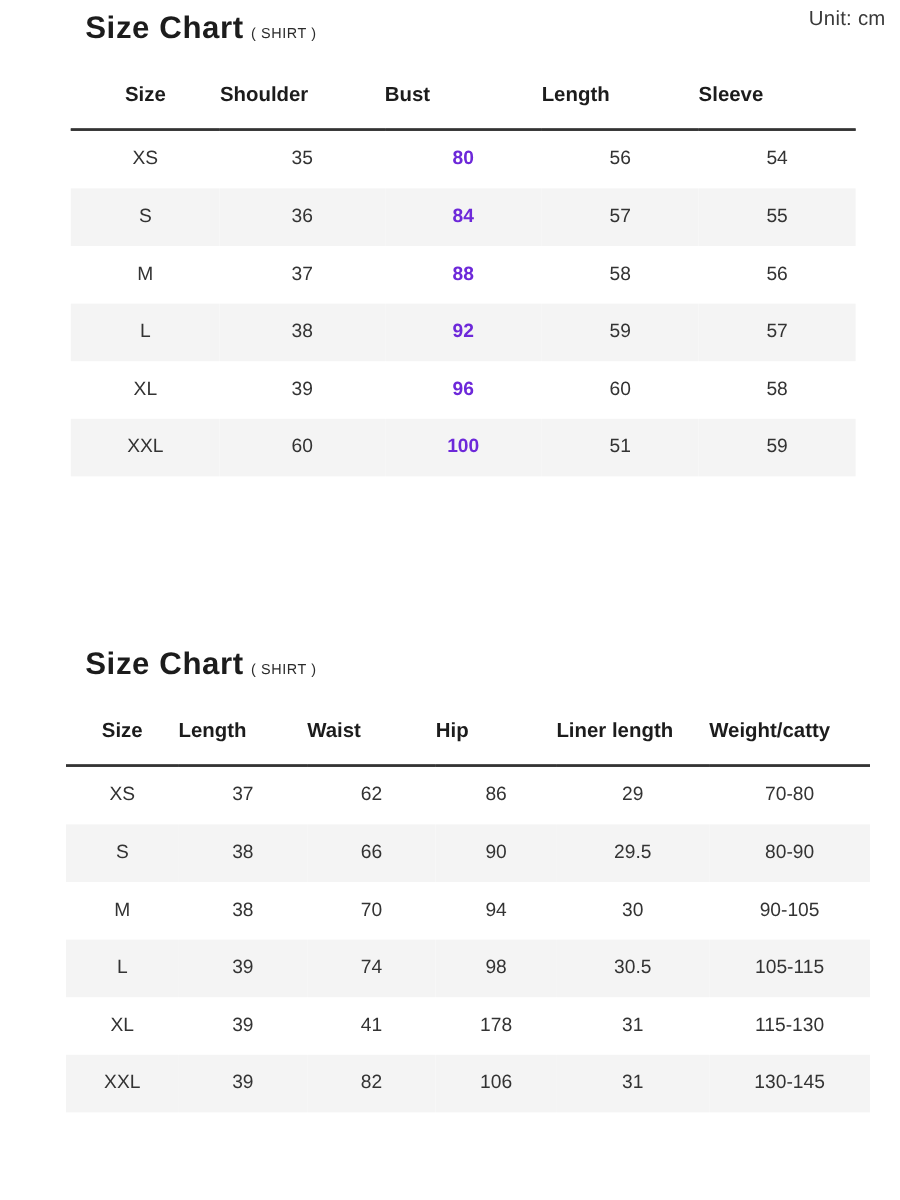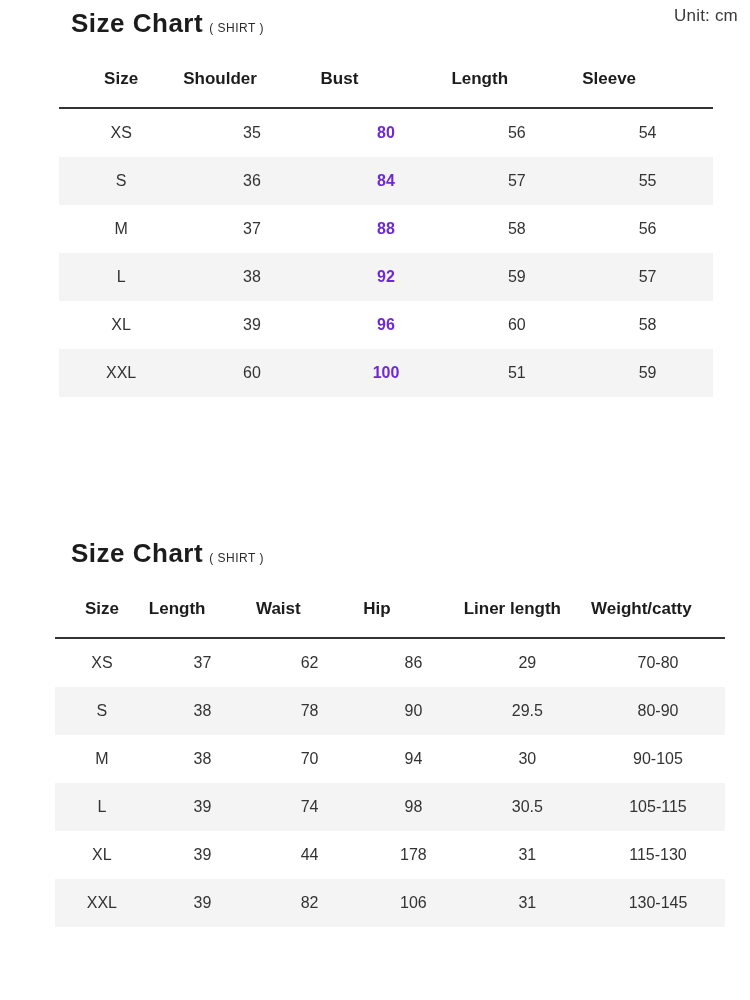--- a/index.html
+++ b/index.html
@@ -188,21 +188,21 @@
           <td>XS</td>
           <td>37</td>
           <td>62</td>
           <td>86</td>
           <td>29</td>
           <td>70-80</td>
         </tr>
         <tr class="alt">
           <td>S</td>
           <td>38</td>
-          <td>78</td>
+          <td>66</td>
           <td>90</td>
           <td>29.5</td>
           <td>80-90</td>
         </tr>
         <tr>
           <td>M</td>
           <td>38</td>
           <td>70</td>
           <td>94</td>
           <td>30</td>
@@ -212,21 +212,21 @@
           <td>L</td>
           <td>39</td>
           <td>74</td>
           <td>98</td>
           <td>30.5</td>
           <td>105-115</td>
         </tr>
         <tr>
           <td>XL</td>
           <td>39</td>
-          <td>44</td>
+          <td>41</td>
           <td>178</td>
           <td>31</td>
           <td>115-130</td>
         </tr>
         <tr class="alt">
           <td>XXL</td>
           <td>39</td>
           <td>82</td>
           <td>106</td>
           <td>31</td>

